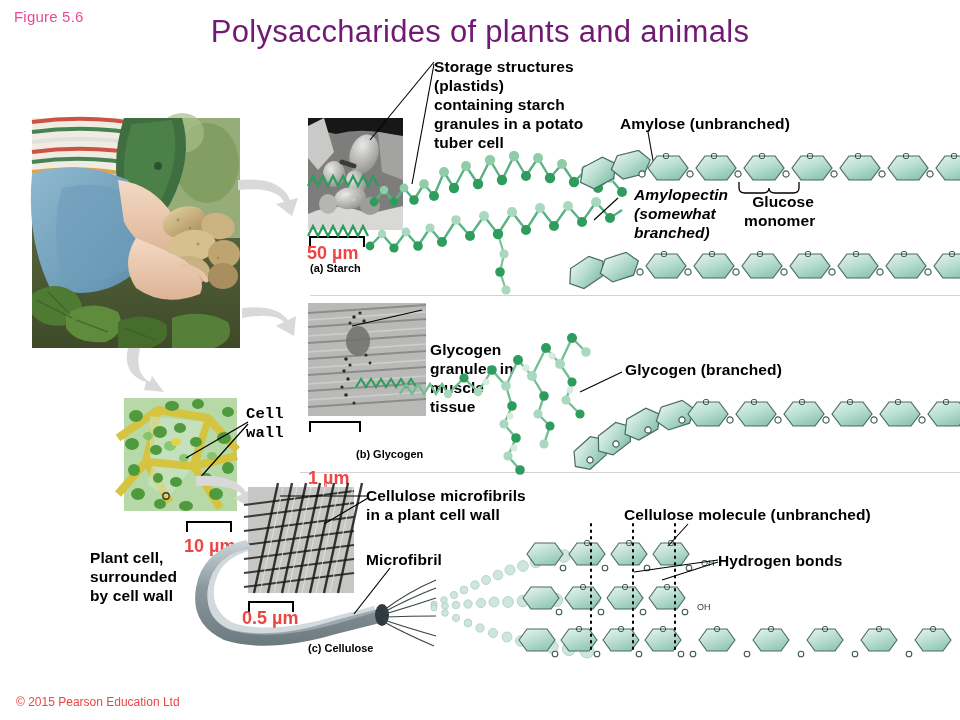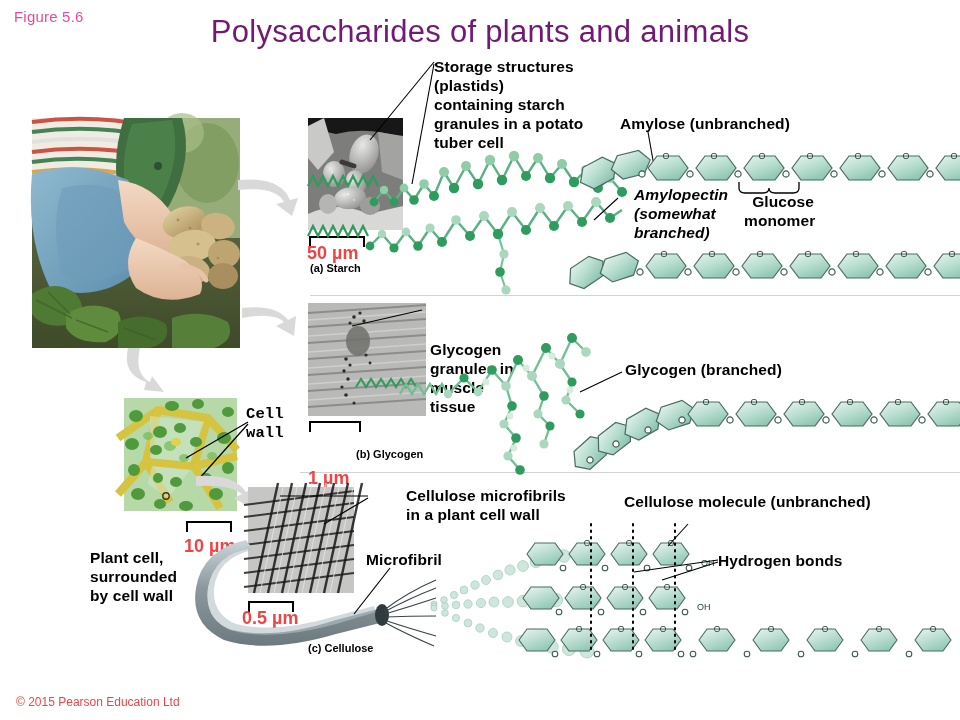--- a/index.html
+++ b/index.html
@@ -611,21 +611,21 @@
     <path d="M68 106 L92 -4" fill="none"></path>
       <path d="M82 106 L106 -4" fill="none"></path>
   </g>
   <rect width="106" height="106" fill="#000" opacity=".04"></rect>
 </svg>
 
 <svg class="abs" style="left:280px;top:492px;" width="92" height="38" viewBox="0 0 92 38">
   <path d="M0 4 L88 4" stroke="#000" stroke-width="1.2" fill="none"></path>
   <path d="M44 32 L88 6" stroke="#000" stroke-width="1.2" fill="none"></path>
 </svg>
-<div class="abs lbl" style="left:366px;top:486px;width:230px;margin-left:40px;">Cellulose microfibrils
+<div class="abs lbl" style="left:366px;top:486px;width:230px;">Cellulose microfibrils
 in a plant cell wall</div>
 
 <div class="abs scalebar" style="left:248px;top:601px;width:42px;"></div>
 <div class="abs scale-txt" style="left:242px;top:608px;">0.5 µm</div>
 <div class="abs sec-lbl" style="left:308px;top:642px;">(c) Cellulose</div>
 
 <svg class="abs" style="left:196px;top:540px;" width="240" height="110" viewBox="0 0 240 110">
   <defs>
     <linearGradient id="rodg" x1="0" y1="0" x2="0" y2="1">
       <stop offset="0" stop-color="#ccd6da"></stop>
@@ -818,21 +818,21 @@
     </g>
   </g>
 
   <g stroke="#000" stroke-width="2" stroke-dasharray="1.5 5" stroke-linecap="round">
     <path d="M36 -4 L36 126"></path>
     <path d="M78 -4 L78 126"></path>
     <path d="M120 -4 L120 126"></path>
   </g>
 </svg>
 
-<div class="abs lbl" style="left:624px;top:492px;text-align:right;">Cellulose molecule  (unbranched)</div>
+<div class="abs lbl" style="left:624px;top:505px;text-align:right;">Cellulose molecule  (unbranched)</div>
 <svg class="abs" style="left:662px;top:522px;" width="32" height="28" viewBox="0 0 32 28">
   <path d="M26 2 L6 24" stroke="#000" stroke-width="1.1" fill="none"></path>
 </svg>
 
 <div class="abs lbl" style="left:718px;top:551px;">Hydrogen bonds</div>
 <svg class="abs" style="left:632px;top:552px;" width="92" height="34" viewBox="0 0 92 34">
   <path d="M86 8 L2 20" stroke="#000" stroke-width="1.1" fill="none"></path>
   <path d="M86 10 L30 28" stroke="#000" stroke-width="1.1" fill="none"></path>
 </svg>
 

